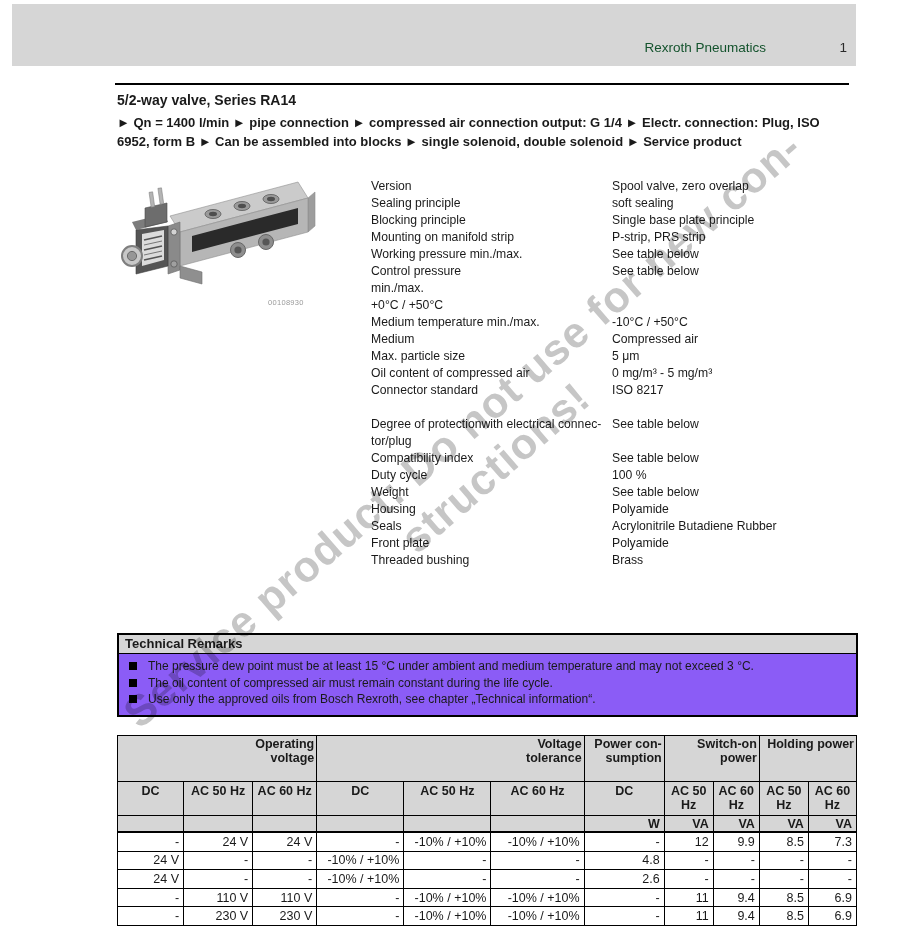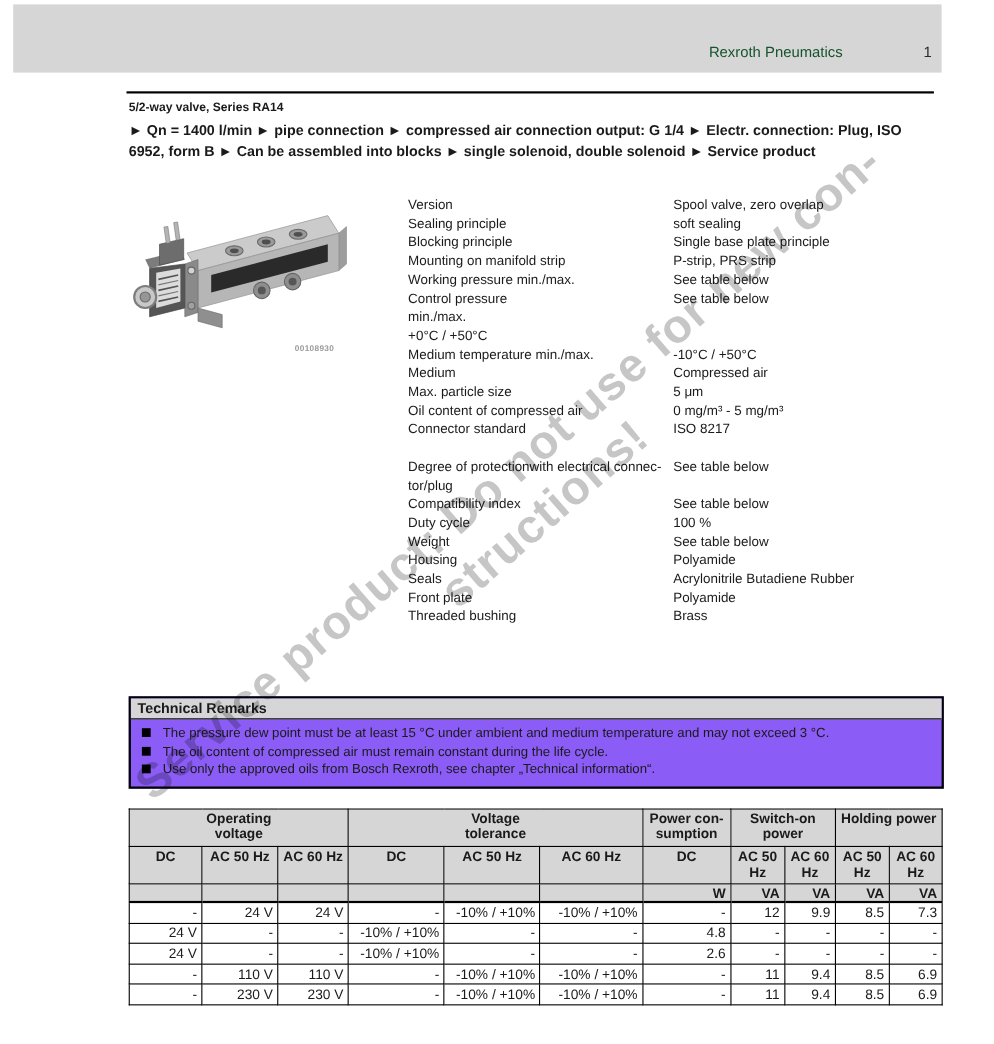--- a/index.html
+++ b/index.html
@@ -8,42 +8,42 @@
     background:#ffffff;color:#1a1a1a;
     font-family:"Liberation Sans","DejaVu Sans",sans-serif;
   }
   
   .header-band{position:absolute;left:12px;top:4px;width:844px;height:62px;background:#d6d6d6;}
   .header-brand{position:absolute;right:90px;bottom:11px;font-size:13.5px;color:#14532d;}
   .header-page{position:absolute;right:9px;bottom:11px;font-size:13.5px;color:#2a2a2a;}
   .rule{position:absolute;left:115px;top:83px;width:734px;height:2px;background:#000;}
   
   .title-block{position:absolute;left:117px;top:92px;width:780px;}
-  .page-title{margin:0 0 5px 0;font-size:11px;font-weight:bold;}
+  .page-title{margin:0 0 5px 0;font-size:14px;font-weight:bold;}
   .page-subtitle{font-size:13px;font-weight:bold;line-height:19px;white-space:pre;}
   
-  .figure{position:absolute;left:118px;top:184px;width:215px;height:140px;font-weight:bold;}
+  .figure{position:absolute;left:118px;top:170px;width:215px;height:140px;}
   .figure-caption{position:absolute;left:150px;top:128px;font-size:7.5px;color:#9a9a9a;letter-spacing:0.3px;}
   
   .specs{position:absolute;left:371px;top:178px;width:488px;font-size:12.2px;}
   .spec-row{display:flex;align-items:flex-start;line-height:17px;}
   .spec-row.gap{margin-top:17px;}
   .spec-label{width:241px;flex:none;white-space:pre;}
   .spec-value{flex:1;white-space:pre;}
   
   .remarks{position:absolute;left:117px;top:633px;width:737px;border:2px solid #000;background:#8b5cf6;}
   .remarks-header{background:#d6d6d6;font-weight:bold;font-size:13px;padding:1px 6px 2px;border-bottom:1px solid #000;}
   .remarks-body{padding:4px 6px 7px 4px;}
   .remark-item{display:flex;font-size:12px;line-height:16.5px;}
   .remark-bullet{width:8px;height:8px;background:#000;flex:none;margin:4px 11px 0 6px;}
   
   .data-table{position:absolute;left:117px;top:735px;border-collapse:collapse;table-layout:fixed;width:740px;}
   .data-table th,.data-table td{border:1px solid #000;overflow:hidden;font-family:inherit;}
-  .data-table th.g{background:#d6d6d6;font-size:12.5px;font-weight:bold;text-align:center;vertical-align:top;
-    white-space:pre-line;height:28px;line-height:14px;padding:1px 2px 4px;}
+  .data-table th.g{background:#d6d6d6;font-size:12.5px;font-weight:bold;text-align:right;vertical-align:top;
+    white-space:pre-line;height:28px;line-height:14px;padding:1px 2px 16px;}
   .data-table th.c{background:#d6d6d6;font-size:12.5px;font-weight:bold;text-align:center;vertical-align:top;
     white-space:pre-line;height:31px;line-height:14px;padding:2px 1px 0;}
   .data-table td.u{background:#d6d6d6;font-size:12.5px;font-weight:bold;text-align:right;height:15px;
     padding:0 4px;border-bottom:2px solid #000;}
   .data-table tbody td{background:#fff;font-size:12.5px;text-align:right;height:17.6px;padding:0 4px;}
   
   .watermark{
     position:absolute;left:-90px;top:398px;width:1140px;height:104px;z-index:5;
     transform:rotate(-41deg);text-align:center;
     font-size:43px;font-weight:bold;letter-spacing:1px;line-height:50px;

